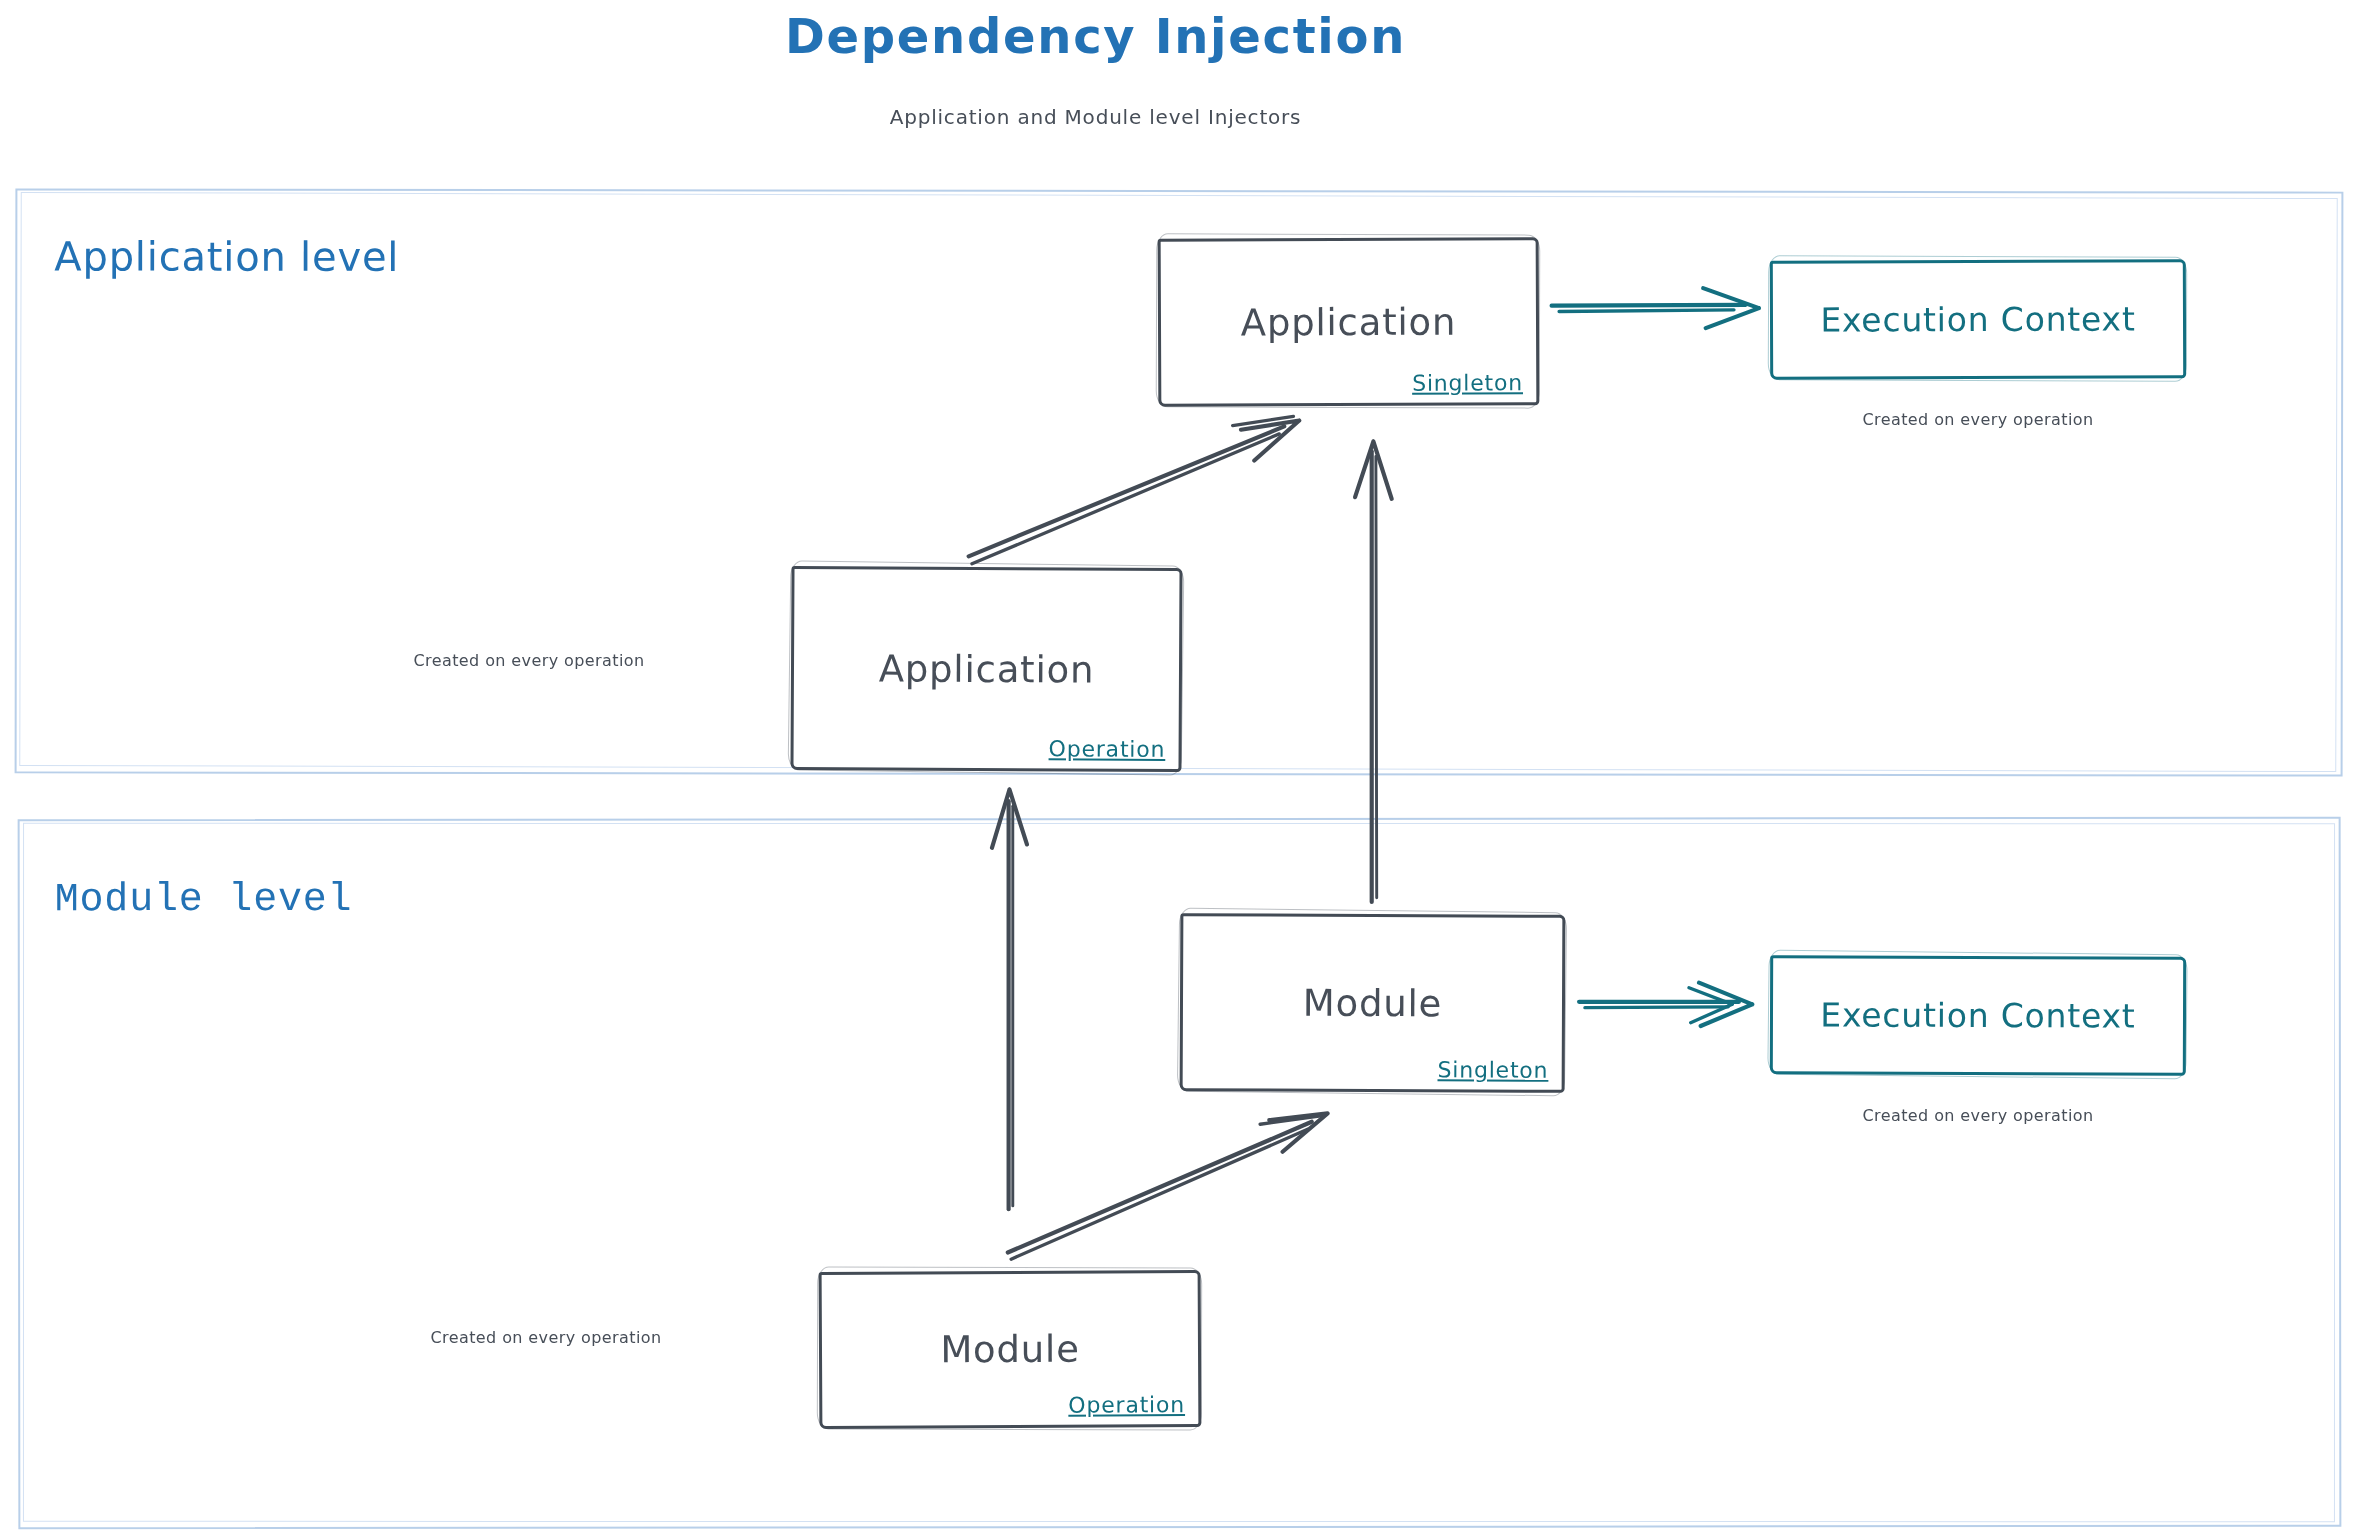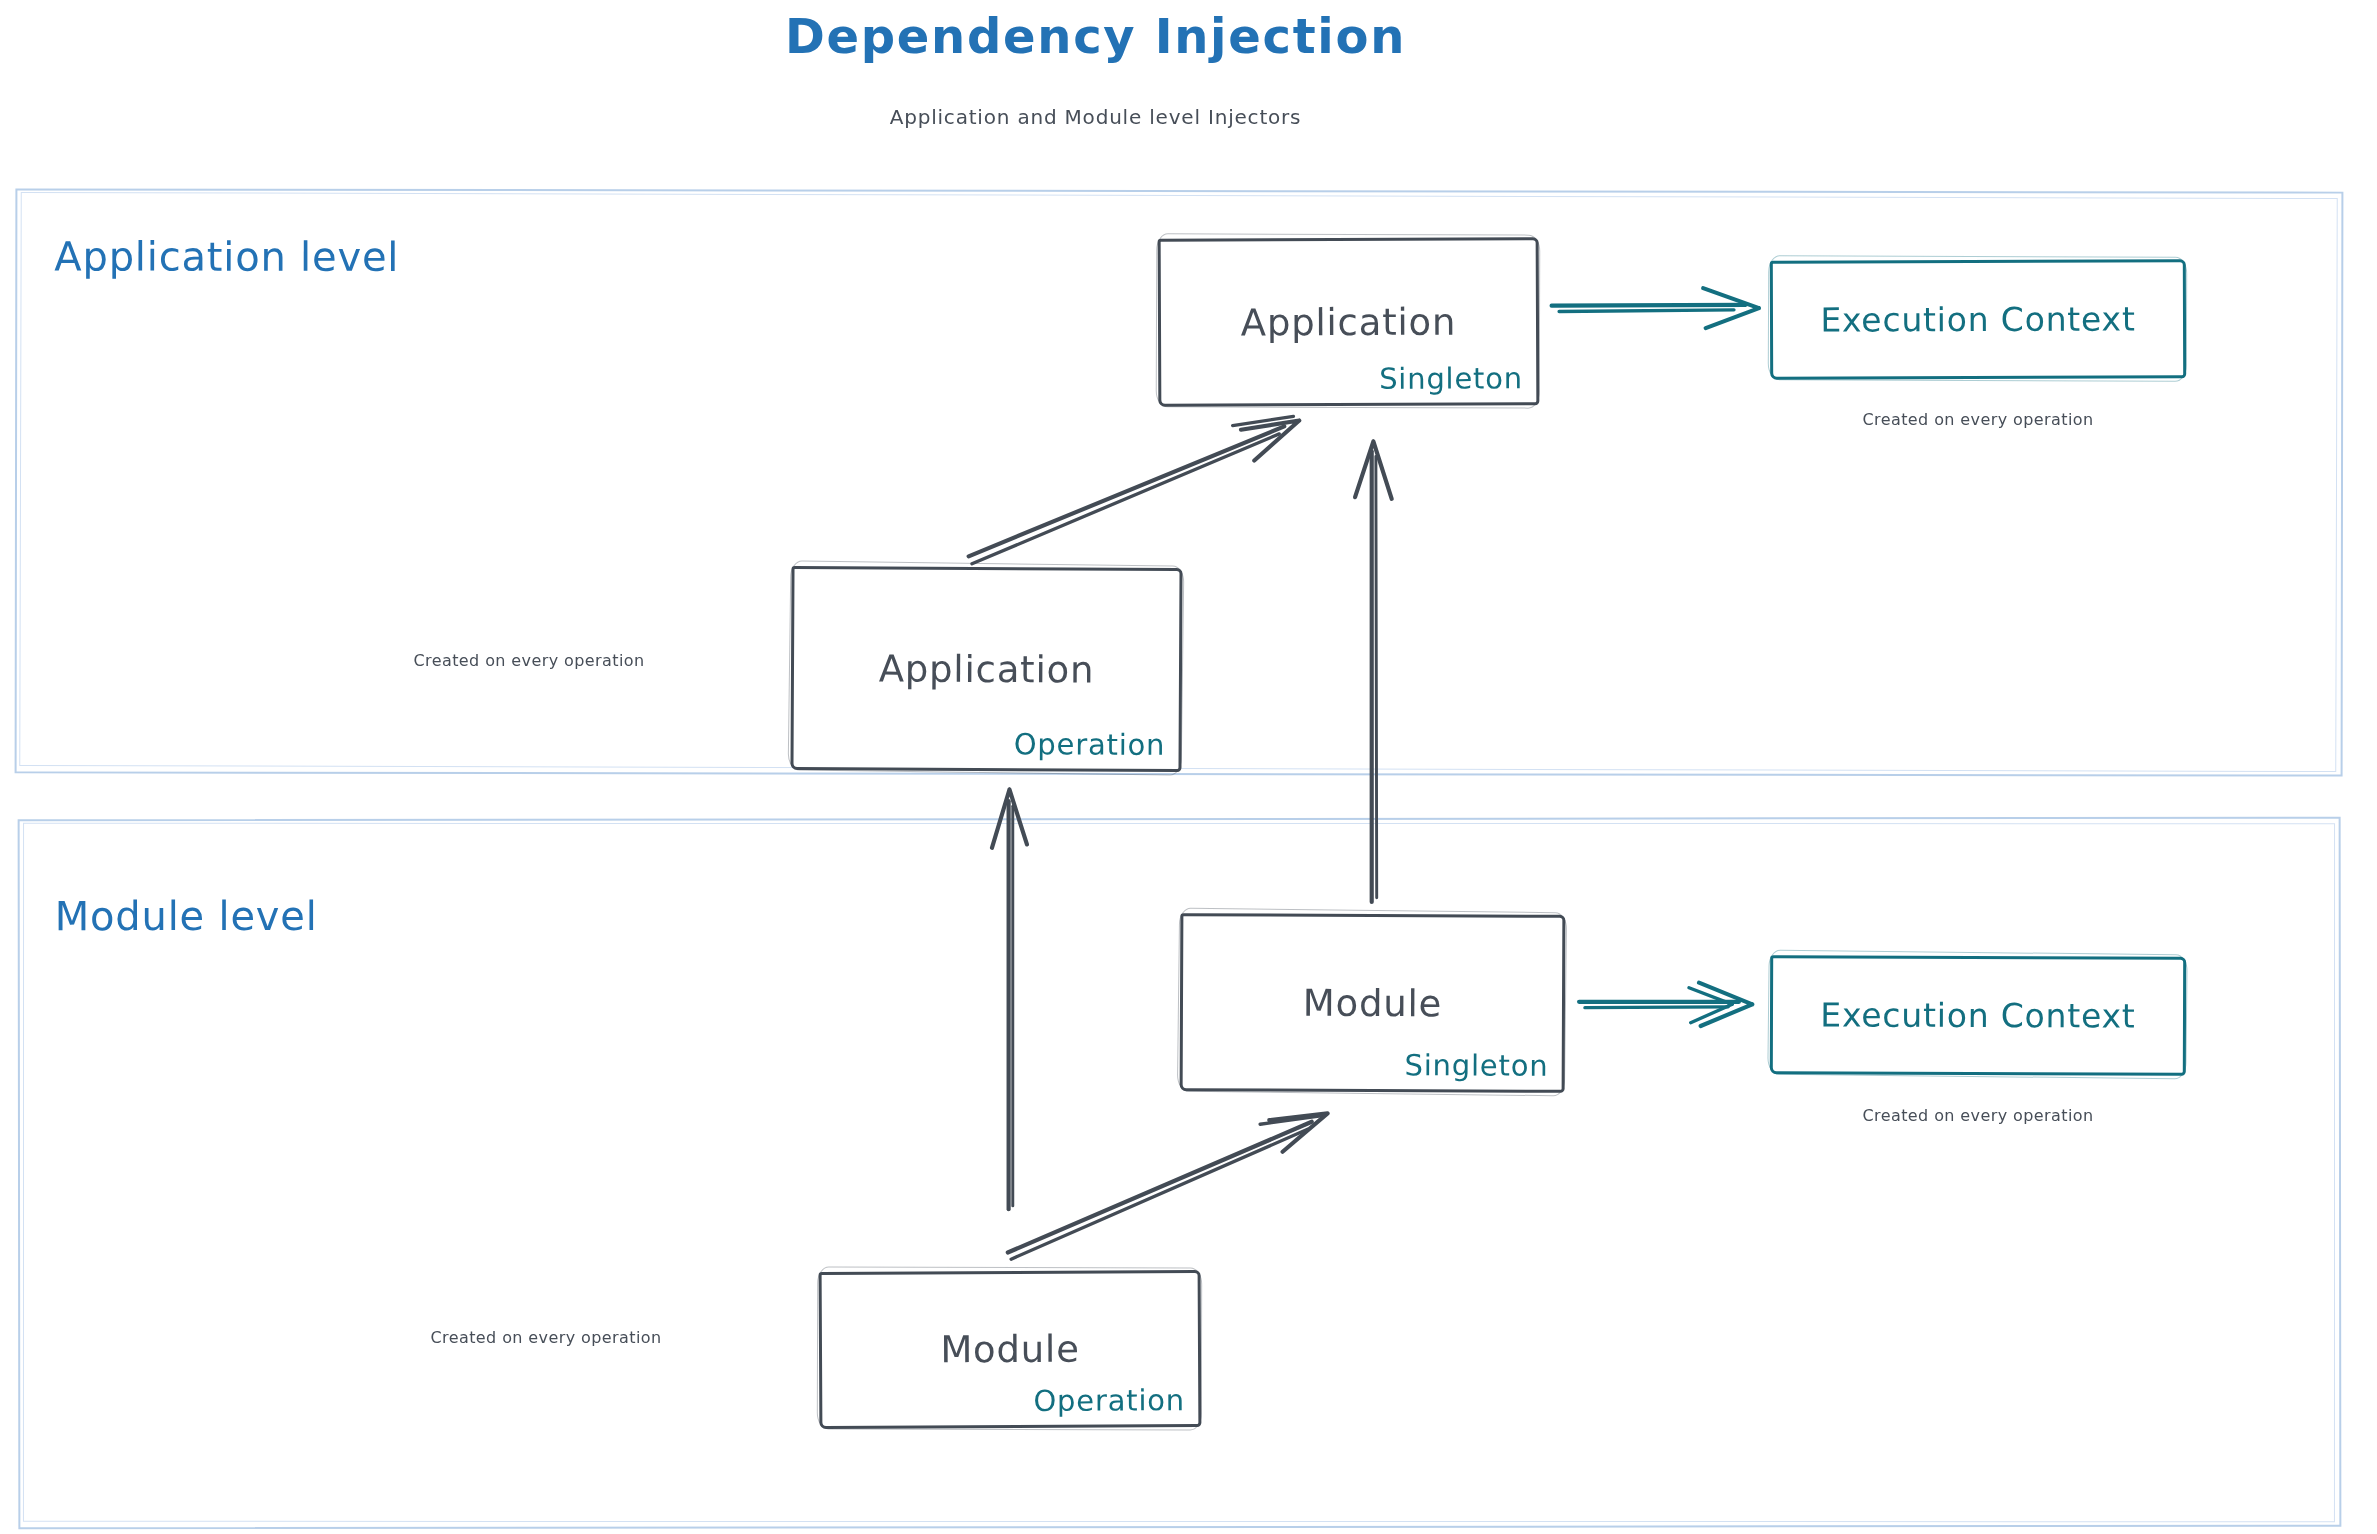--- a/index.html
+++ b/index.html
@@ -36,36 +36,36 @@
   .level-section::after{
     content:"";position:absolute;inset:3.3px;border:1.2px solid var(--frame-light);
     transform:rotate(.07deg);pointer-events:none;
   }
   #app-section{left:15px;top:190px;width:2324px;height:581px;transform:rotate(.08deg);}
   #module-section{left:18.3px;top:818px;width:2319px;height:706px;transform:rotate(-.06deg);}
   .level-label{
     position:absolute;font-size:40px;color:var(--blue);letter-spacing:0.8px;white-space:nowrap;
   }
   #app-section .level-label{left:37px;top:43px;text-align:center;}
-  #module-section .level-label{left:35px;top:72px;}
+  #module-section .level-label{left:35px;top:56px;font-family:Liberation Mono, monospace;}
   
   .node{
     position:absolute;background:#fff;border:3.3px solid var(--ink);
     border-radius:3.3px 5.8px 4.2px 6.7px;
     display:flex;align-items:center;justify-content:center;
   }
   .node::after{
     content:"";position:absolute;inset:-6.7px -4.2px -5.8px -5px;
     border:1.7px solid var(--ink);opacity:.35;border-radius:11.7px/16.7px;
     transform:rotate(.45deg);pointer-events:none;
   }
   .node-name{font-size:37px;color:var(--ink-text);letter-spacing:0.8px;white-space:nowrap;}
   .node-scope{
     position:absolute;right:13.3px;bottom:6.7px;
-    font-size:29px;color:var(--teal);letter-spacing:0.8px;white-space:nowrap;
+    font-size:22px;color:var(--teal);letter-spacing:0.8px;white-space:nowrap;text-decoration:underline;
   }
   #app-singleton{left:1158px;top:238px;width:375px;height:162px;transform:rotate(-.25deg);}
   #app-operation{left:791px;top:567px;width:385px;height:198px;transform:rotate(.3deg);}
   #module-singleton{left:1180px;top:914px;width:379px;height:172px;transform:rotate(.25deg);}
   #module-operation{left:819px;top:1271px;width:376px;height:151px;transform:rotate(-.3deg);}
   
   .node.ec{border-color:var(--teal);}
   .node.ec::after{border-color:var(--teal);}
   .ec-text{font-size:33px;color:var(--teal);letter-spacing:0.8px;white-space:nowrap;}
   #app-ec{left:1770px;top:260px;width:410px;height:113px;transform:rotate(-.2deg);}

